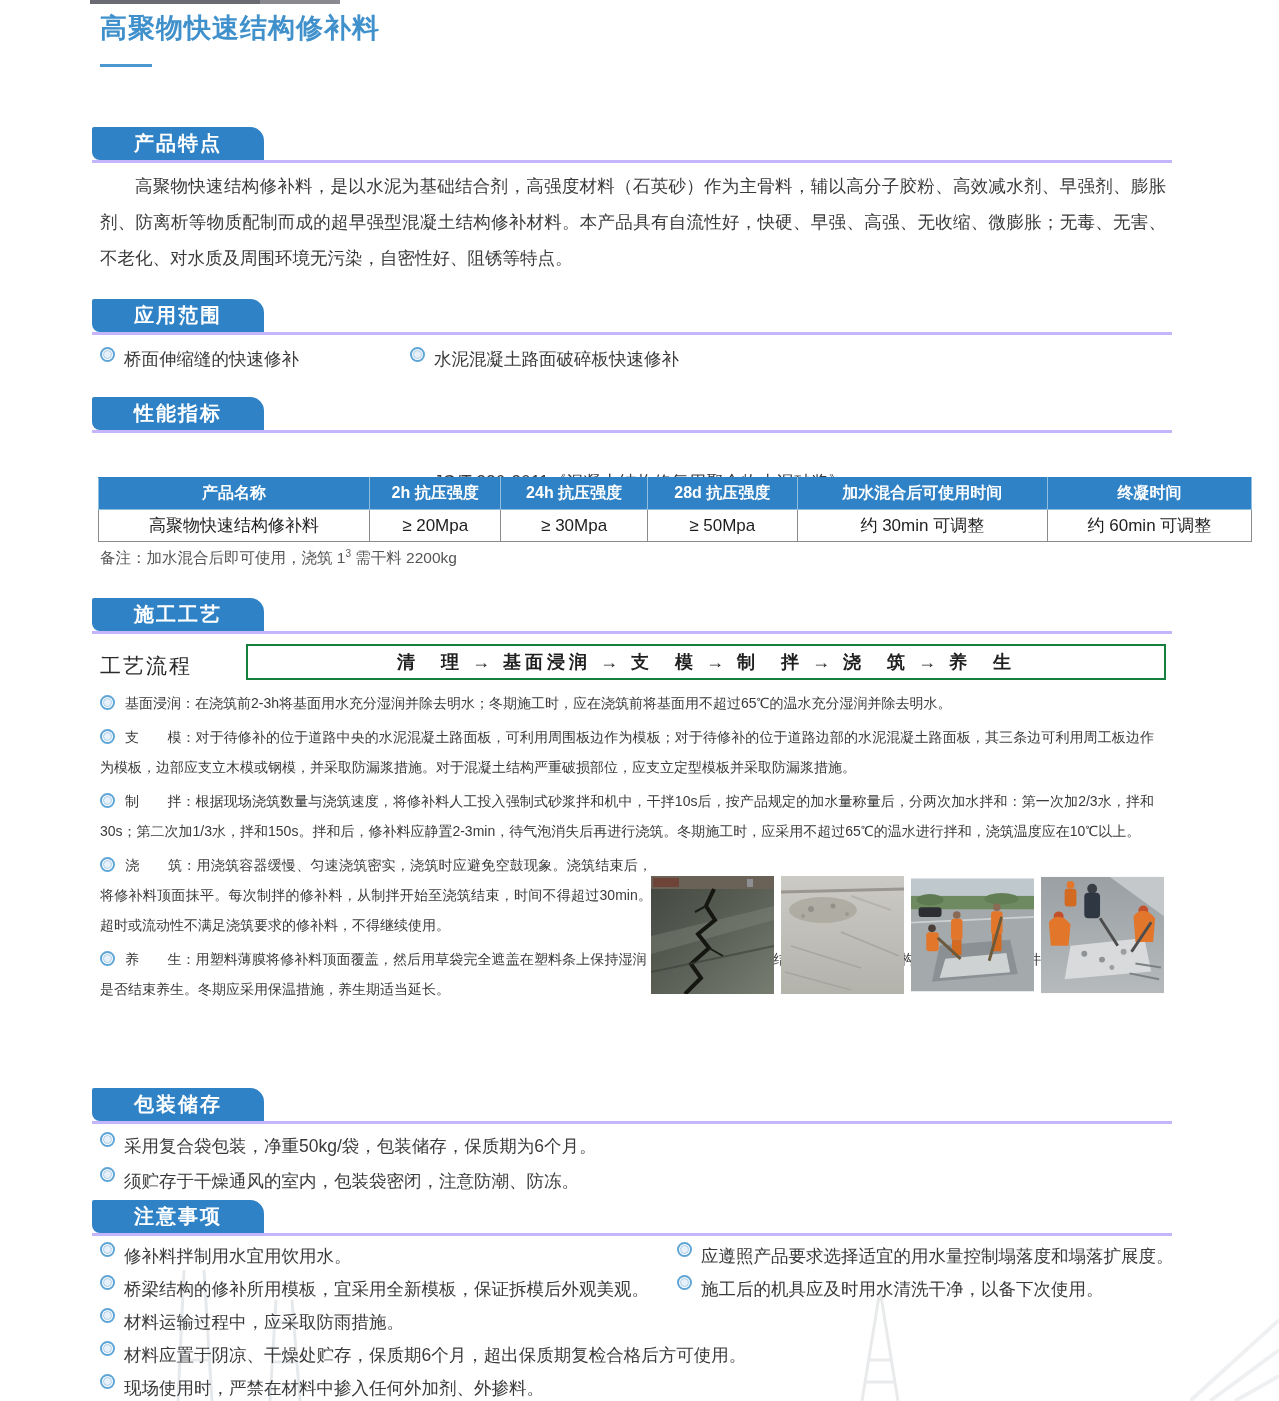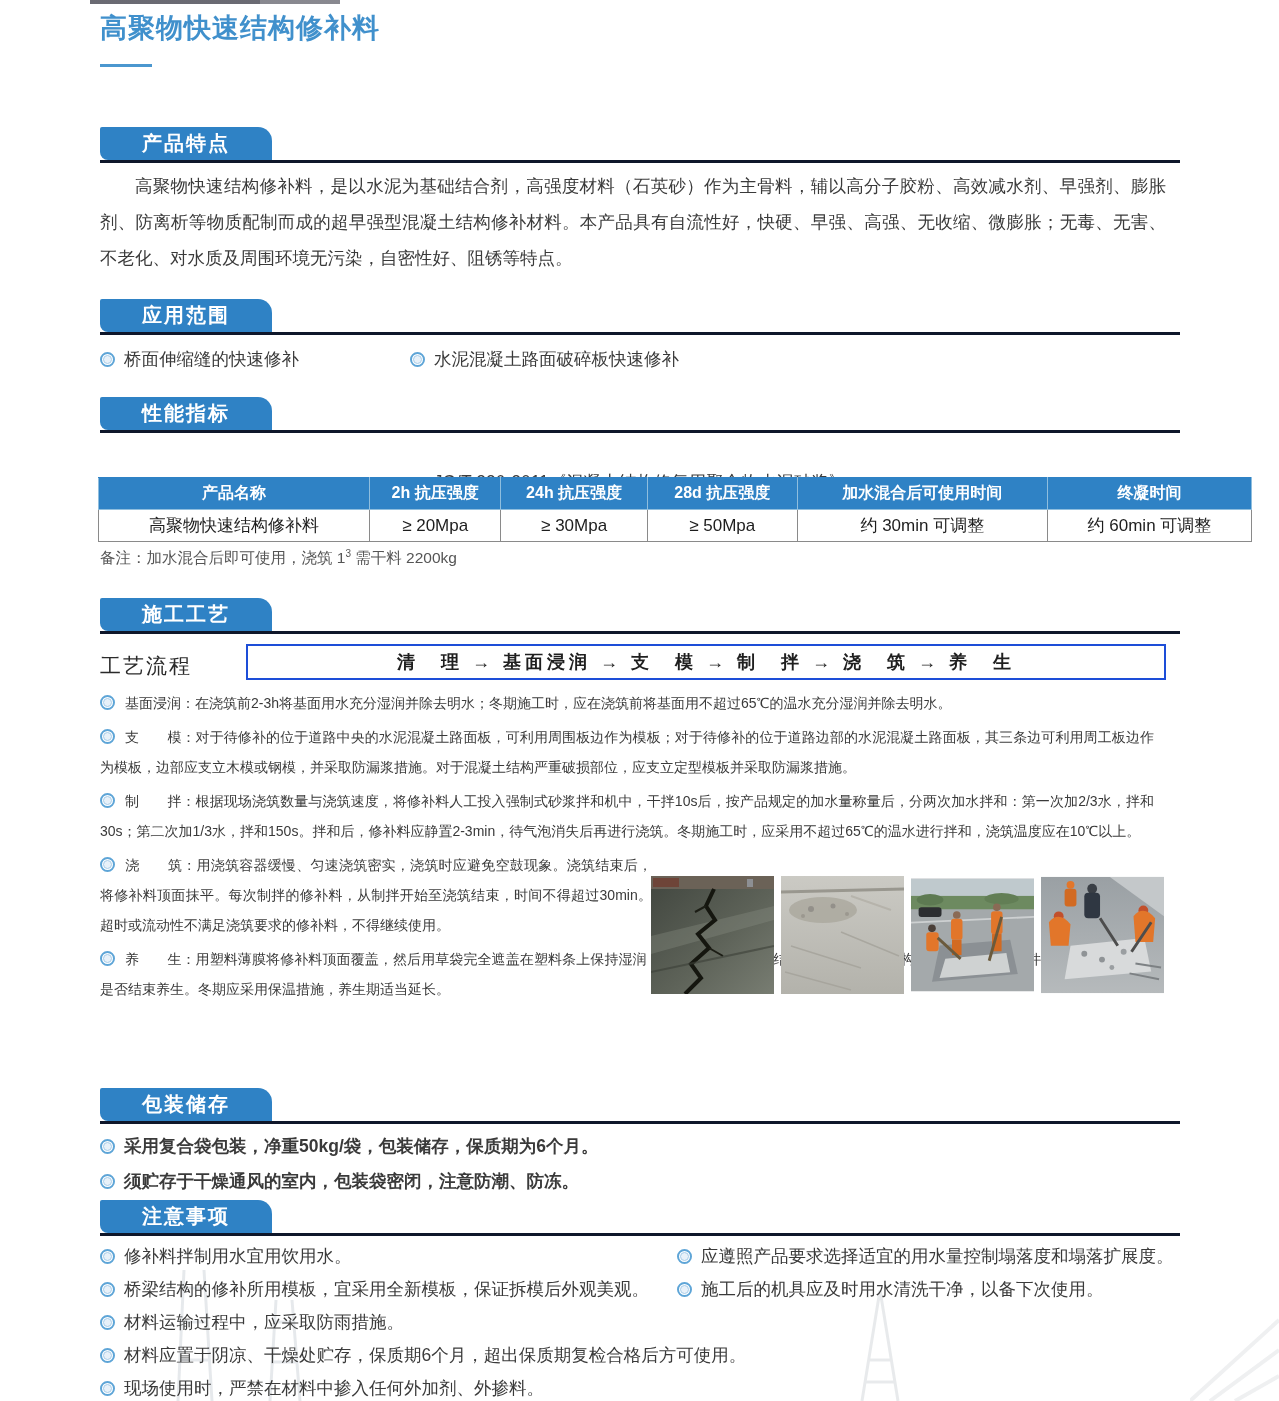--- a/index.html
+++ b/index.html
@@ -11,70 +11,70 @@
 
   
   .top-strip { left:90px; top:0; width:250px; height:4px;
     background:linear-gradient(90deg,#50505a 0 68%, #74747c 68% 100%); opacity:.85; }
 
   
   .title { left:100px; top:10px; font-size:27px; font-weight:700; color:#4090cc; letter-spacing:1px; }
   .title-underline { left:100px; top:64px; width:52px; height:3px; background:#4b97cf; }
 
   
-  .sec-head { left:100px; width:1080px; height:33px; border-bottom:3px solid #0f172a; }
+  .sec-head { left:92px; width:1080px; height:33px; border-bottom:3px solid #c4b5fd; }
   .sec-tab {
     display:inline-block; height:33px; line-height:33px; padding:0 42px;
     background:#2f82c5; color:#ffffff; font-size:20px; font-weight:700;
     letter-spacing:2px; border-radius:2px 14px 0 8px;
   }
 
   
   .body-par { left:100px; width:1066px; font-size:17.5px; line-height:36px;
     text-align:justify; color:#3a3a3a; }
   .indent { text-indent:2em; }
 
   
   .bullet { box-sizing:border-box; width:15px; height:15px; flex:none;
     border:2px solid #5ea5d7; border-radius:50%; display:inline-block;
     position:relative; background:#ffffff; }
   .bullet::before { content:""; position:absolute; inset:1px;
     border:1px solid #a9cde8; border-radius:50%; background:#e8f1f9; }
-  .li { display:flex; align-items:center; font-size:17.5px; color:#3a3a3a; }
+  .li { display:flex; align-items:flex-start; font-size:17.5px; color:#3a3a3a; }
   .li .bullet { margin-right:9px; }
 
   .app-row { left:100px; width:1066px; display:flex; }
   .app-row .li:first-child { width:310px; }
 
   
   .standard { left:100px; width:1080px; text-align:center; font-size:17.5px; color:#3d3d3d;margin-top:28px; }
   table.perf { left:98px; width:1154px; border-collapse:collapse; table-layout:fixed; }
   table.perf th { background:#2f82c5; color:#ffffff; font-size:16px; font-weight:700;
     height:31px; border:1px solid #8fbede; border-top:1px solid #2f82c5; padding:0 2px; }
   table.perf td { background:#ffffff; color:#1d1d1d; font-size:17px; font-weight:500;
     height:31px; text-align:center; border:1px solid #8a8a8a; padding:0 2px; }
   .note { left:100px; font-size:15.5px; color:#555555; }
   .note sup { font-size:10px; }
 
   
   .flow-row { left:100px; width:1066px; display:flex; align-items:flex-end; }
   .flow-label { width:146px; font-size:21px; color:#2a2a2a; letter-spacing:2px; flex:none; }
-  .flow-box { flex:1; height:32px; line-height:32px; border:2px solid #1d4ed8;
+  .flow-box { flex:1; height:32px; line-height:32px; border:2px solid #15803d;
     text-align:center; font-size:18px; font-weight:700; color:#1f1f1f; letter-spacing:4px; }
   .steps { left:100px; width:1066px; }
   .step { margin:0 12px 4px 0; font-size:14px; line-height:30px; text-align:justify; color:#3a3a3a; }
   .step .bullet { margin-right:10px; vertical-align:-2px; }
   .step.narrow { width:552px; }
 
   
   .photos { left:651px; top:876px; width:514px; display:flex; gap:7px; }
   .photo { width:123px; height:118px; flex:none; display:block; }
 
   
-  .v-list .li { margin-bottom:7px; line-height:28px;font-weight:bold; }
+  .v-list .li { margin-bottom:7px; line-height:28px; }
   .notes-row { display:flex; margin-bottom:5px; }
   .notes-row .li { line-height:28px; }
   .notes-row .cell-l { width:577px; flex:none; }
   .notes-wrap { left:100px; width:1080px; }
 
   
   .wm { pointer-events:none; opacity:.55; }
   .z1 { z-index:1; }
 </style>
 </head>

